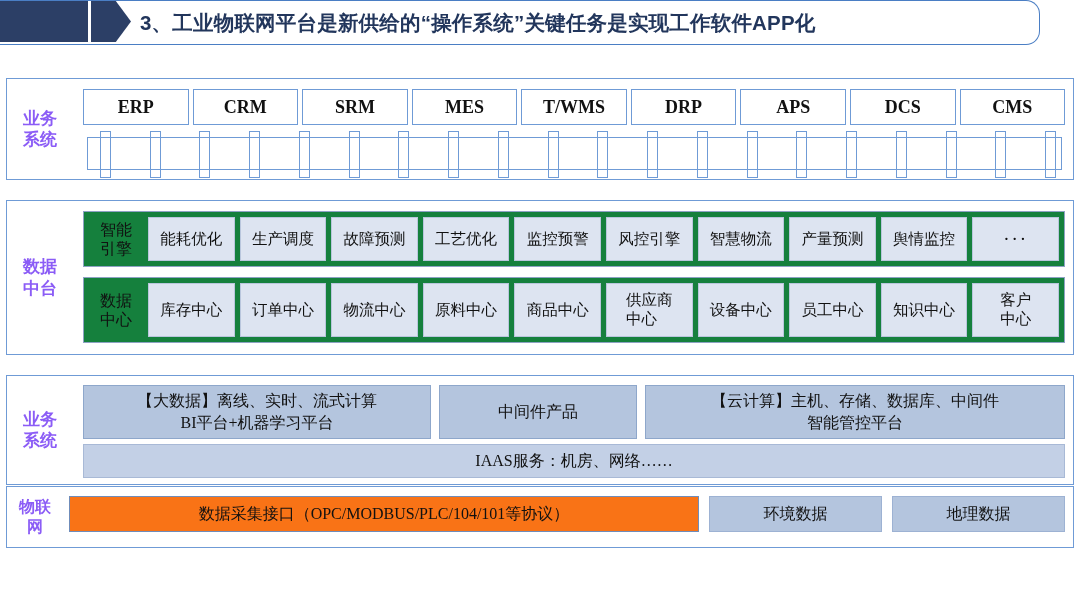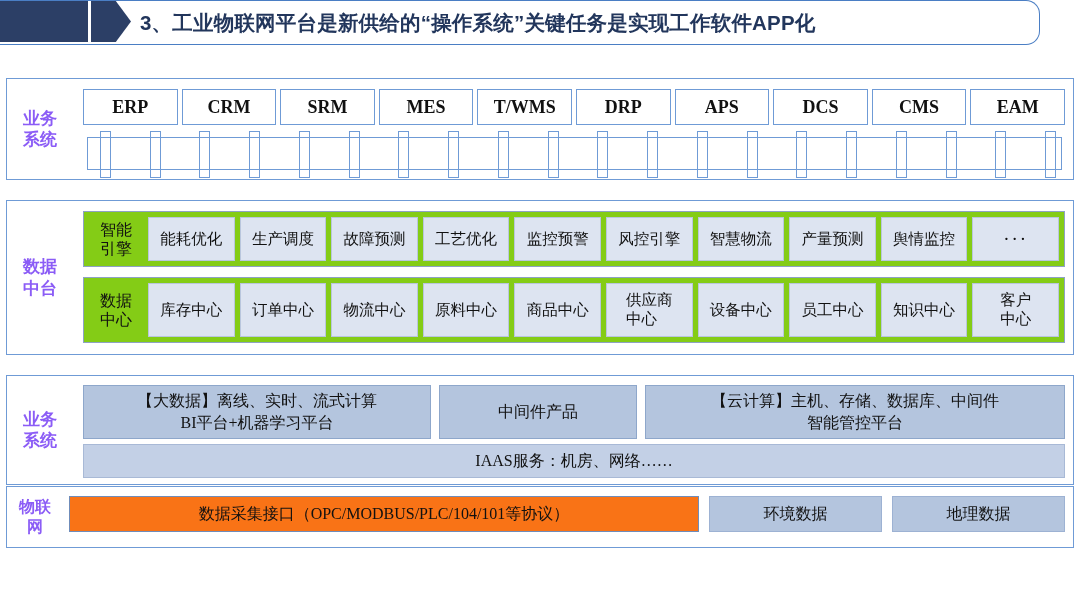--- a/index.html
+++ b/index.html
@@ -131,21 +131,21 @@
     background: transparent;
   }
 
   
   #sec-dmp { left: 6px; top: 200px; width: 1068px; height: 155px; }
   #sec-dmp .sec-label { width: 66px; }
 
   .band {
     position: absolute;
     left: 76px;
-    background: #84cc16;
+    background: #15803d;
     border: 1.3px solid #8ea2c4;
     display: flex;
     align-items: stretch;
     padding: 5px 5px;
     gap: 5px;
   }
   #band-engine { top: 10px; width: 982px; height: 56px; }
   #band-center { top: 76px; width: 982px; height: 66px; }
 
   .band-tag {
@@ -270,21 +270,20 @@
     <div class="biz-boxes" id="biz-boxes">
         <div class="biz-box">ERP</div>
         <div class="biz-box">CRM</div>
         <div class="biz-box">SRM</div>
         <div class="biz-box">MES</div>
         <div class="biz-box">T/WMS</div>
         <div class="biz-box">DRP</div>
         <div class="biz-box">APS</div>
         <div class="biz-box">DCS</div>
         <div class="biz-box">CMS</div>
-        <div class="biz-box">EAM</div>
       </div>
     <div class="biz-bus" id="biz-bus">
         <div class="biz-tab" style="left: 12px;"></div>
         <div class="biz-tab" style="left: 61.7368px;"></div>
         <div class="biz-tab" style="left: 111.474px;"></div>
         <div class="biz-tab" style="left: 161.211px;"></div>
         <div class="biz-tab" style="left: 210.947px;"></div>
         <div class="biz-tab" style="left: 260.684px;"></div>
         <div class="biz-tab" style="left: 310.421px;"></div>
         <div class="biz-tab" style="left: 360.158px;"></div>

